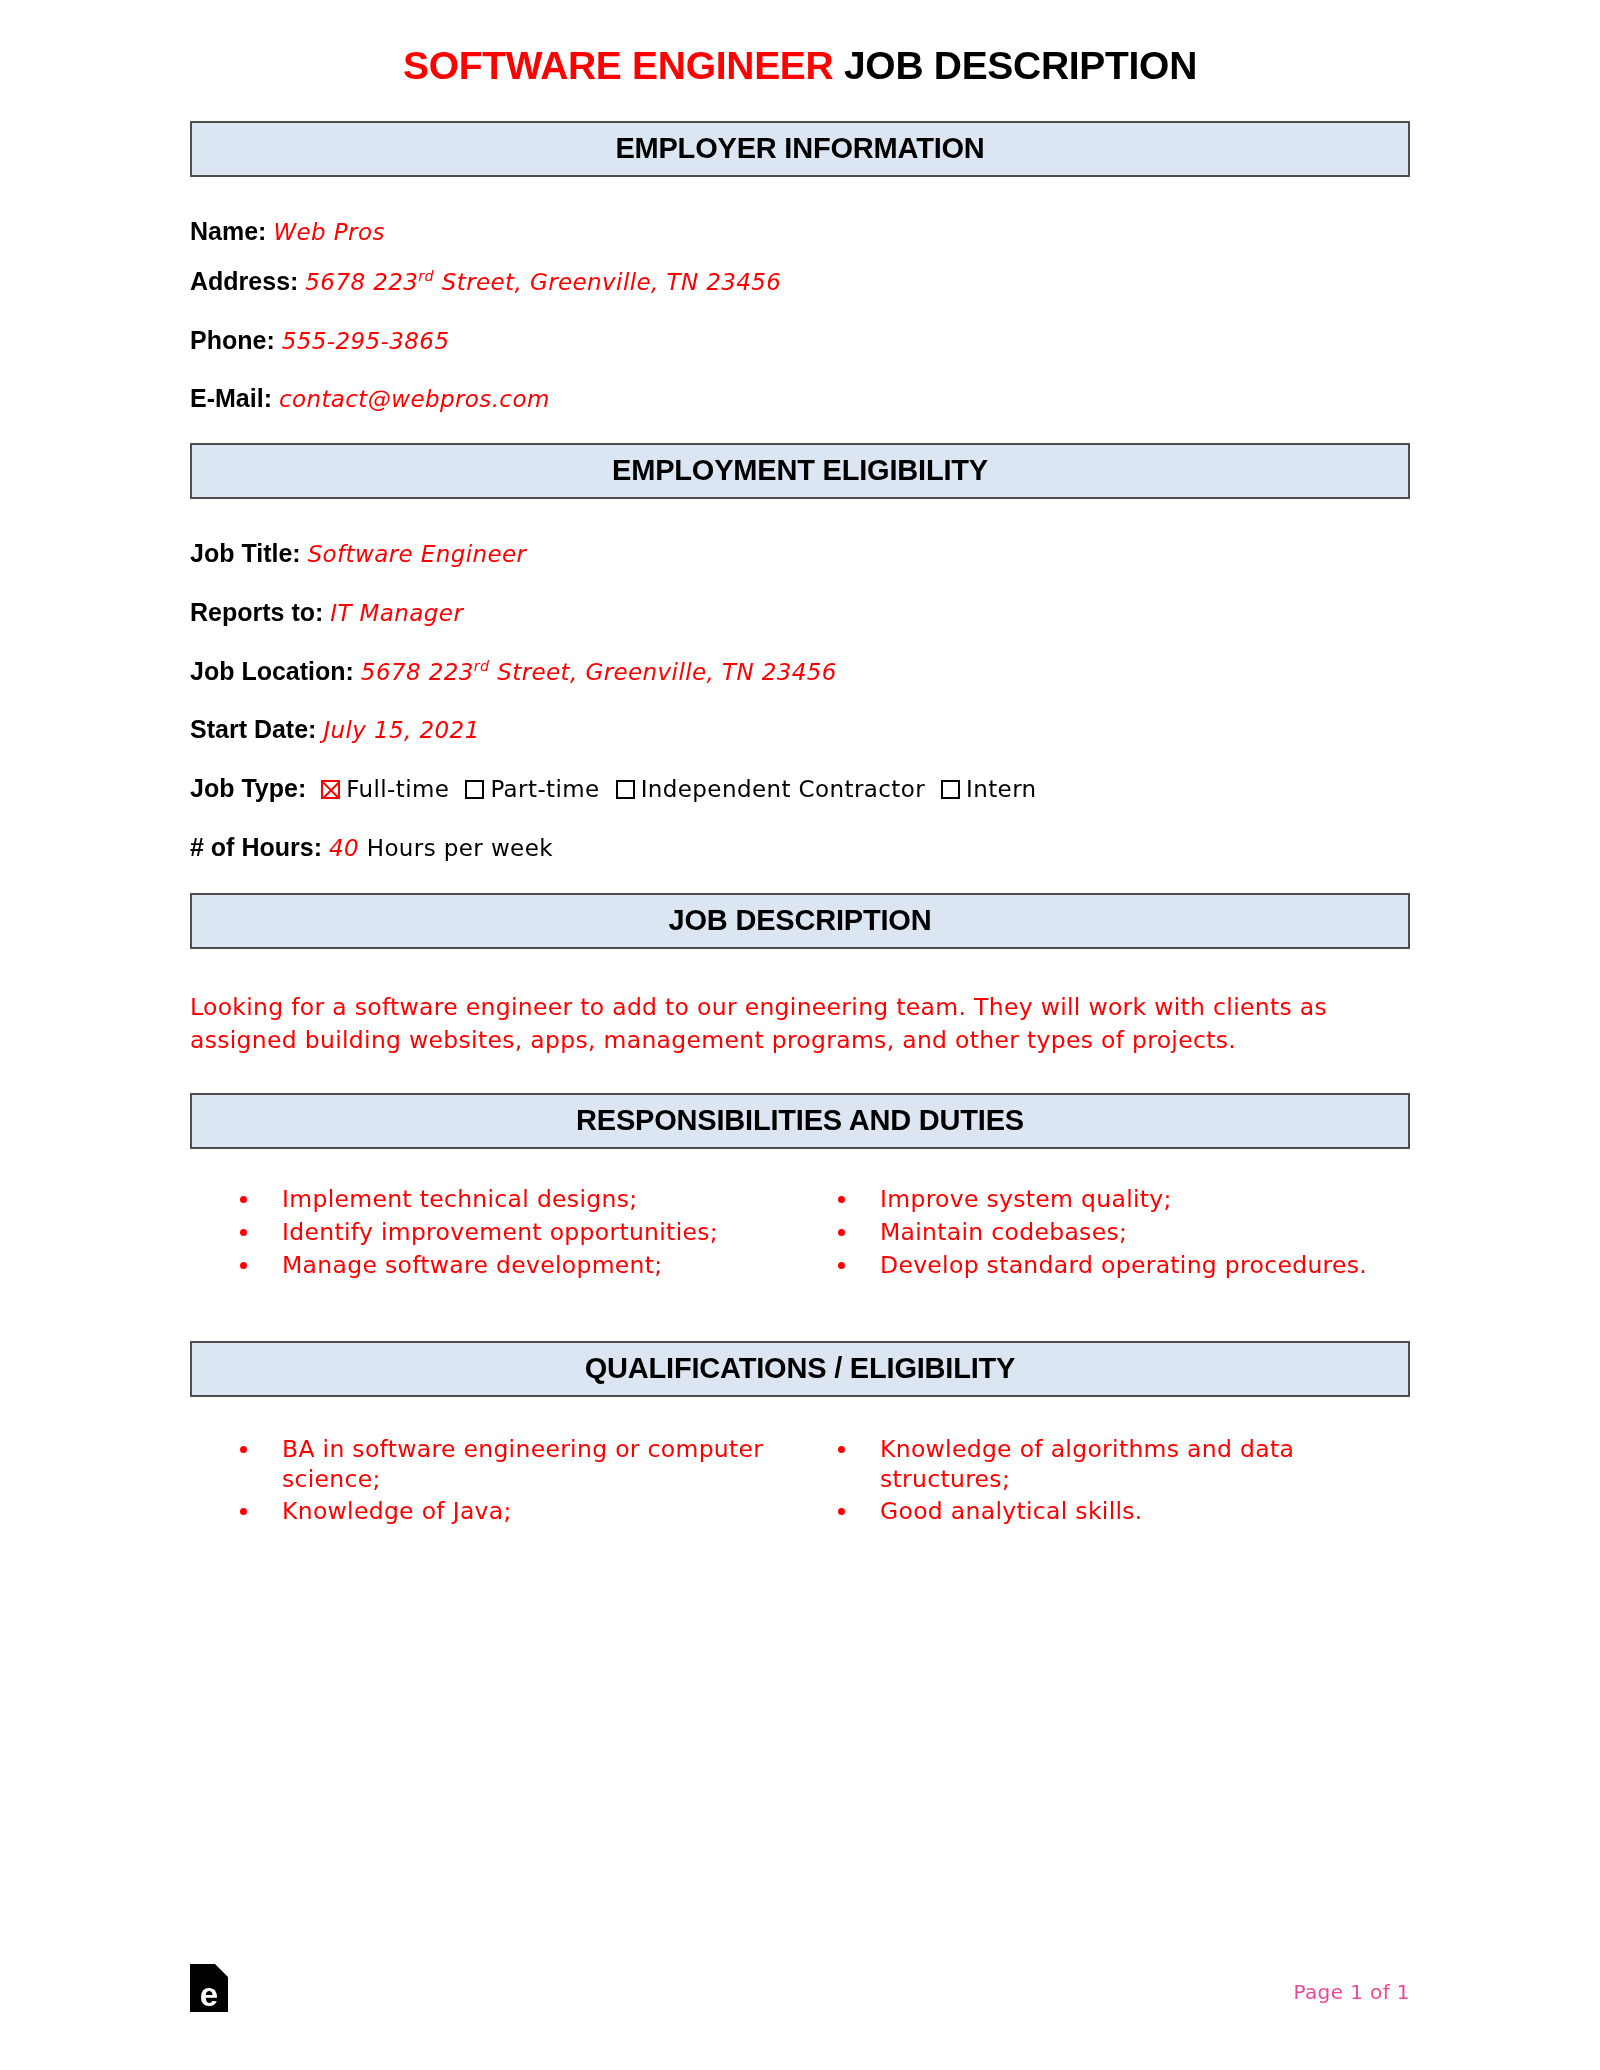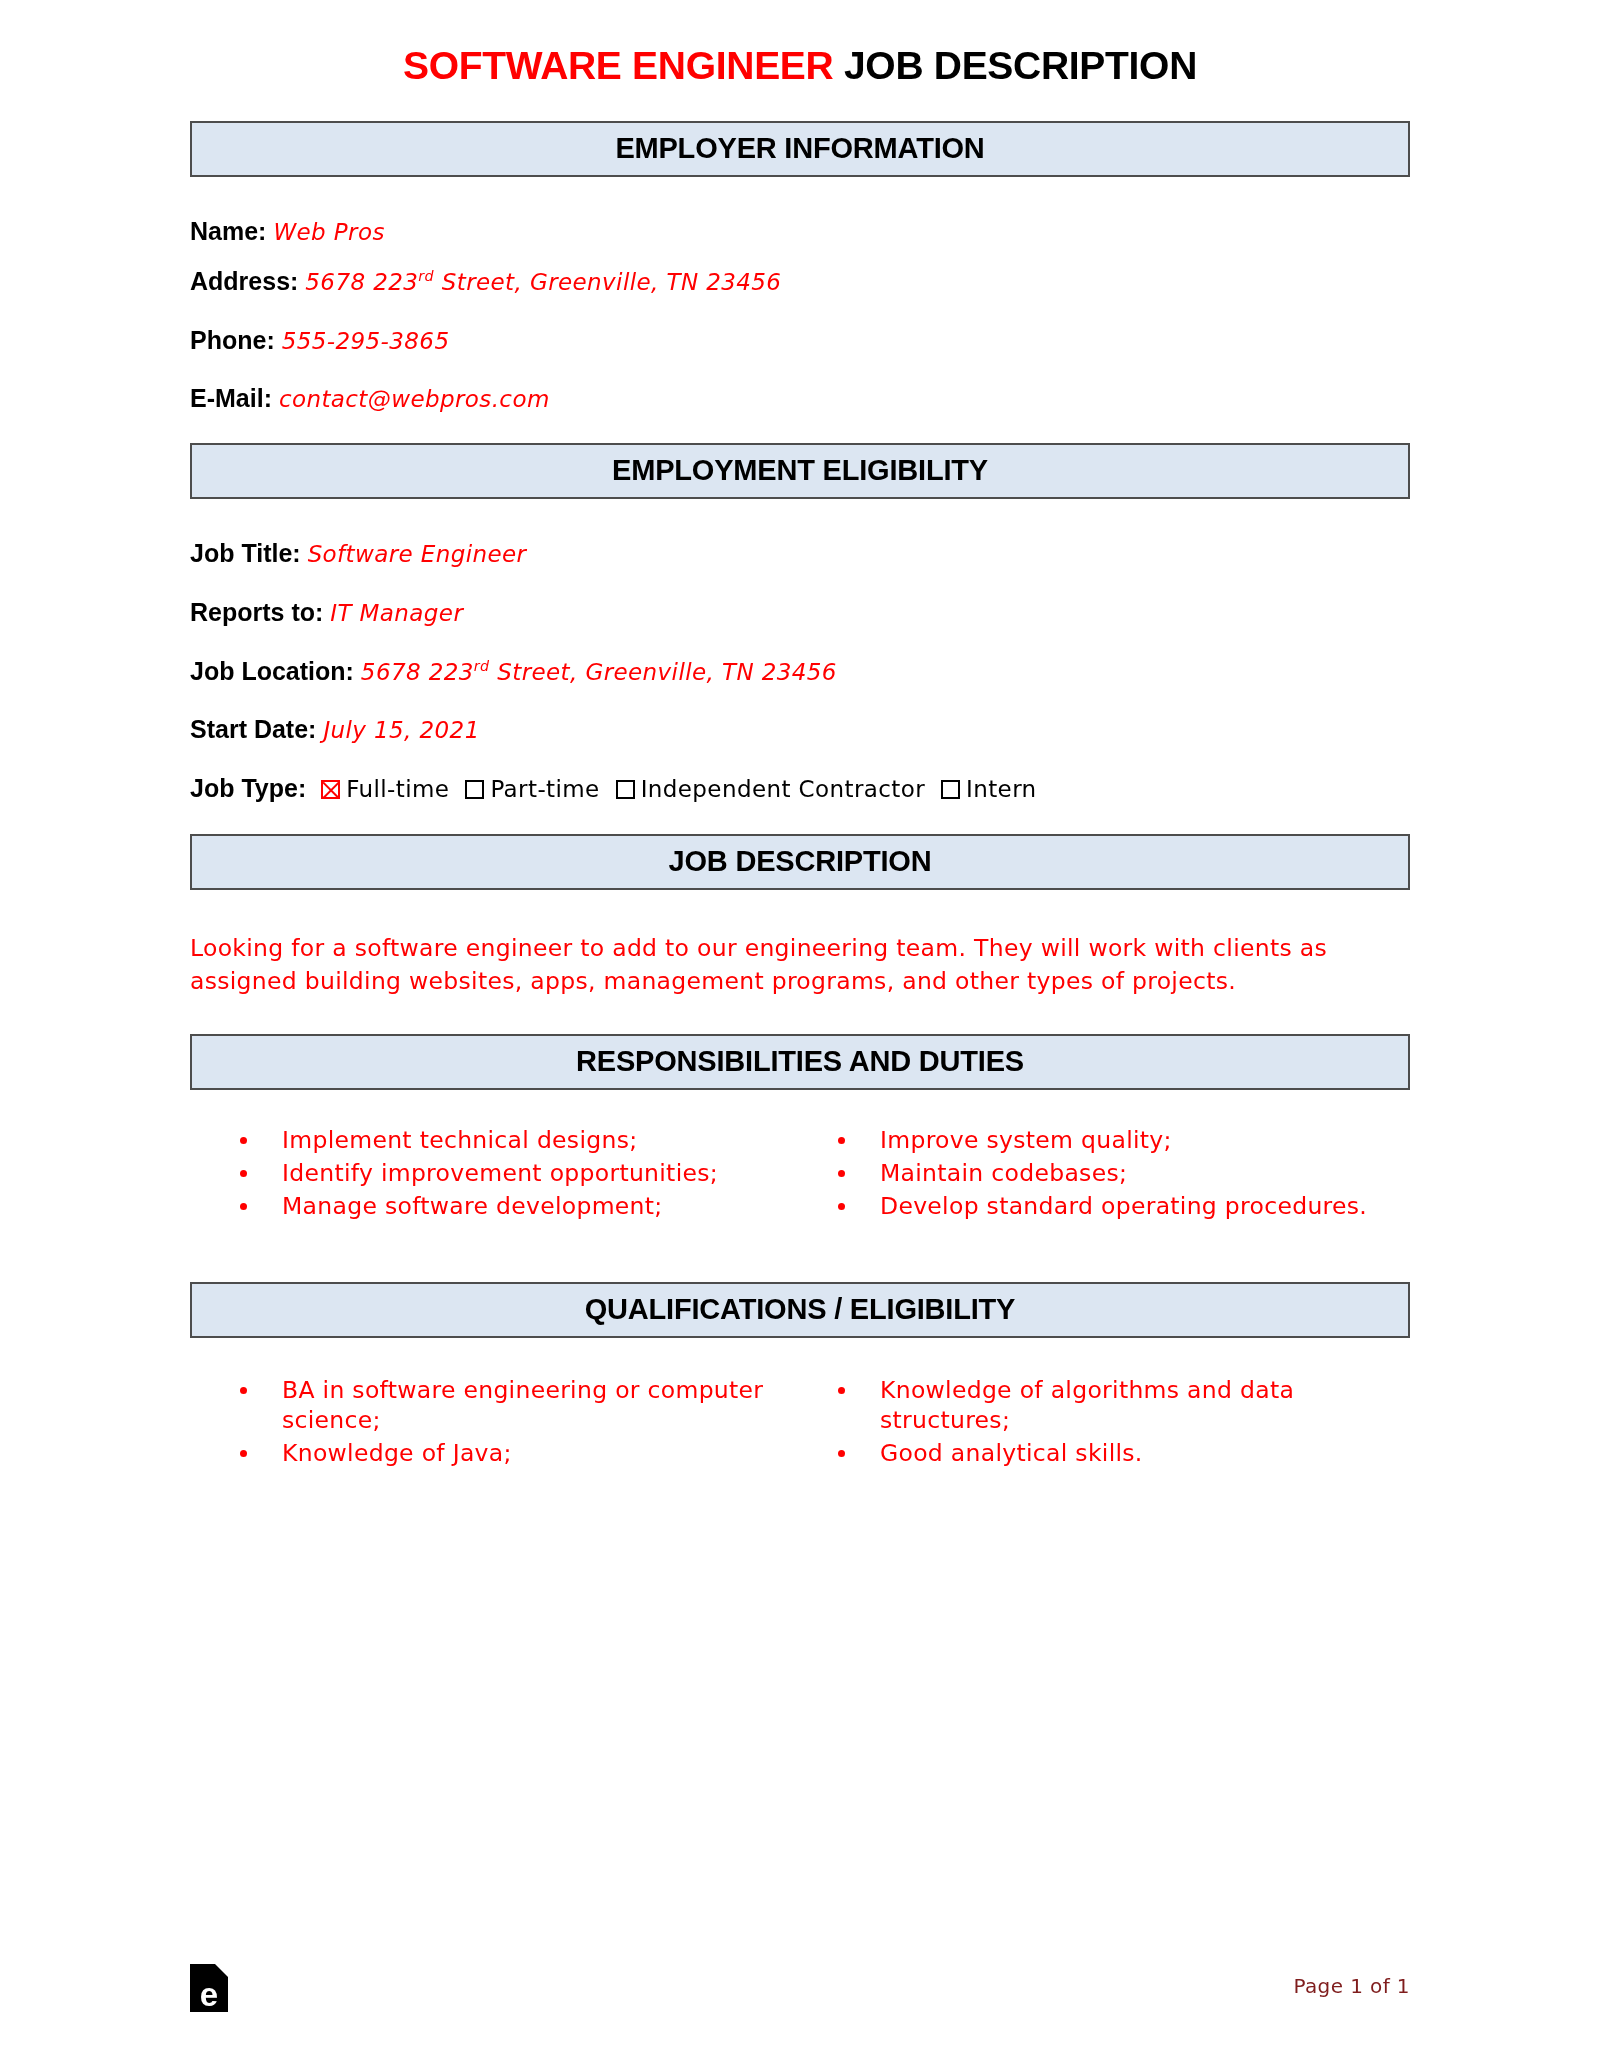--- a/index.html
+++ b/index.html
@@ -184,24 +184,24 @@
     text-align: center;
     color: #ffffff;
     font-family: "Liberation Sans", sans-serif;
     font-size: 33px;
     font-weight: bold;
     line-height: 33px;
   }
   .page-num {
     position: absolute;
     right: 0;
-    bottom: 14px;
+    bottom: 8px;
     font-family: "DejaVu Sans", sans-serif;
     font-size: 20px;
-    color: #7f1d1d;
+    color: #ec4899;
     letter-spacing: 0.4px;
   }
 </style>
 </head>
 <body>
 
 <div class="page">
 
   <div class="doc-title">
     <span class="hl">SOFTWARE ENGINEER</span><span class="rest"> JOB DESCRIPTION</span>
@@ -249,20 +249,24 @@
   <div class="field" style="margin-top:30px;">
     <span class="lbl">Start Date</span><span class="lbl">:</span>
     <span class="val">July 15, 2021</span>
   </div>
 
   <div class="field cb-row" style="margin-top:30px;">
     <span class="lbl">Job Type</span><span class="lbl">:</span>
     <span id="job-type-options"><span style="margin-left: 8px;"><span class="cb checked"></span><span class="cb-label">Full-time</span></span><span style="margin-left: 0px;"><span class="cb"></span><span class="cb-label">Part-time</span></span><span style="margin-left: 0px;"><span class="cb"></span><span class="cb-label">Independent Contractor</span></span><span style="margin-left: 0px;"><span class="cb"></span><span class="cb-label">Intern</span></span></span>
   </div>
 
+  <div class="field" style="margin-top:30px;">
+    <span class="lbl"># of Hours</span><span class="lbl">:</span>
+    <span class="val">40</span><span class="val-black"> Hours per week</span>
+  </div>
 
   <div class="section-bar" style="margin-top:31px;">JOB DESCRIPTION</div>
 
   <div class="para" style="margin-top:42px;">Looking for a software engineer to add to our engineering team. They will work with clients as assigned building websites, apps, management programs, and other types of projects.</div>
 
   <div class="section-bar" style="margin-top:36px;">RESPONSIBILITIES AND DUTIES</div>
 
   <div class="bullet-cols" style="margin-top:36px;">
     <div class="bullet-col left">
       <ul class="blist" id="resp-left">

